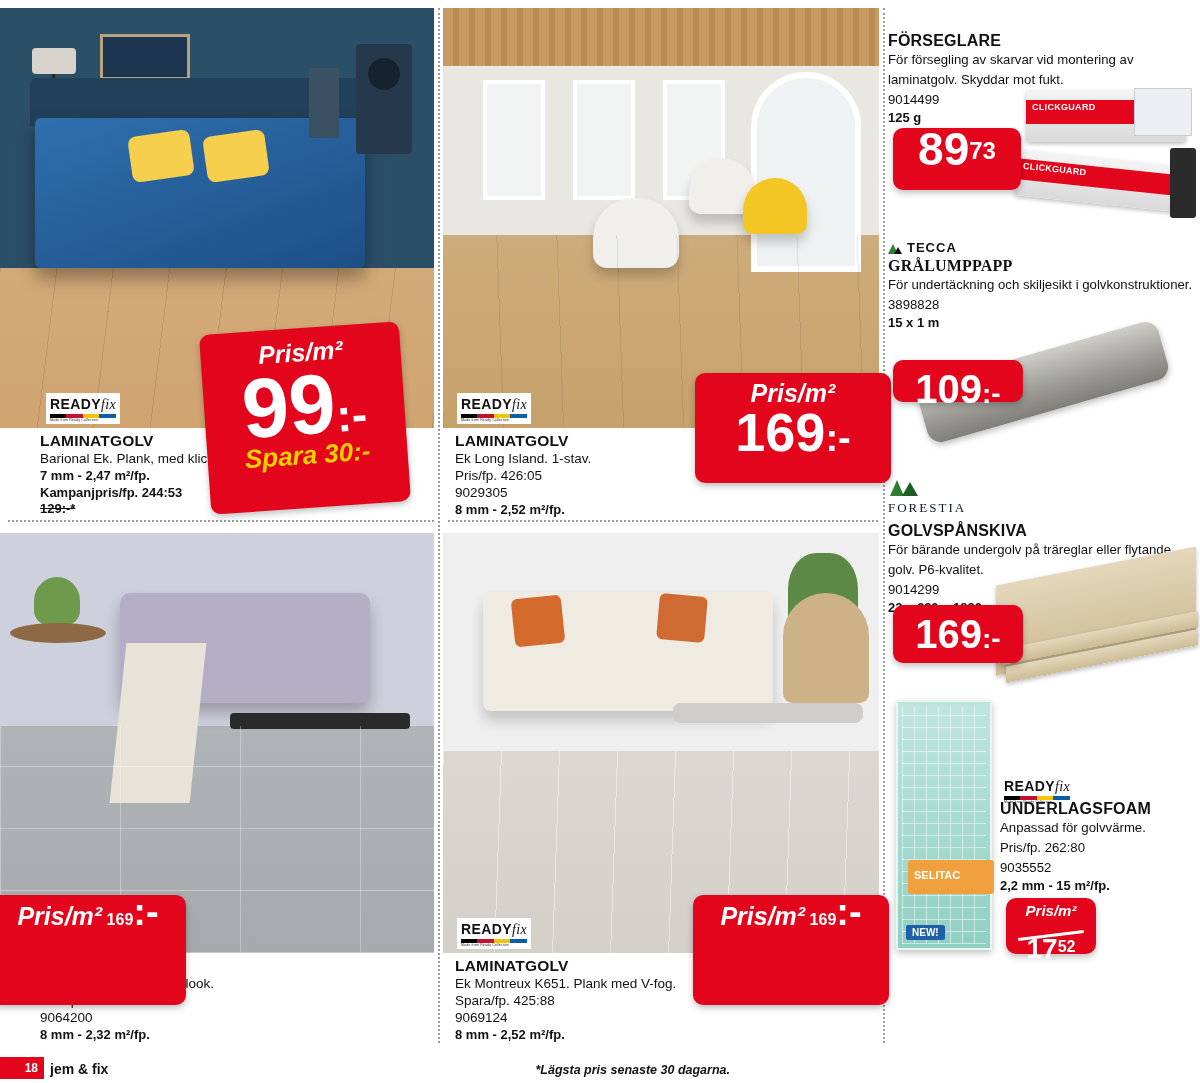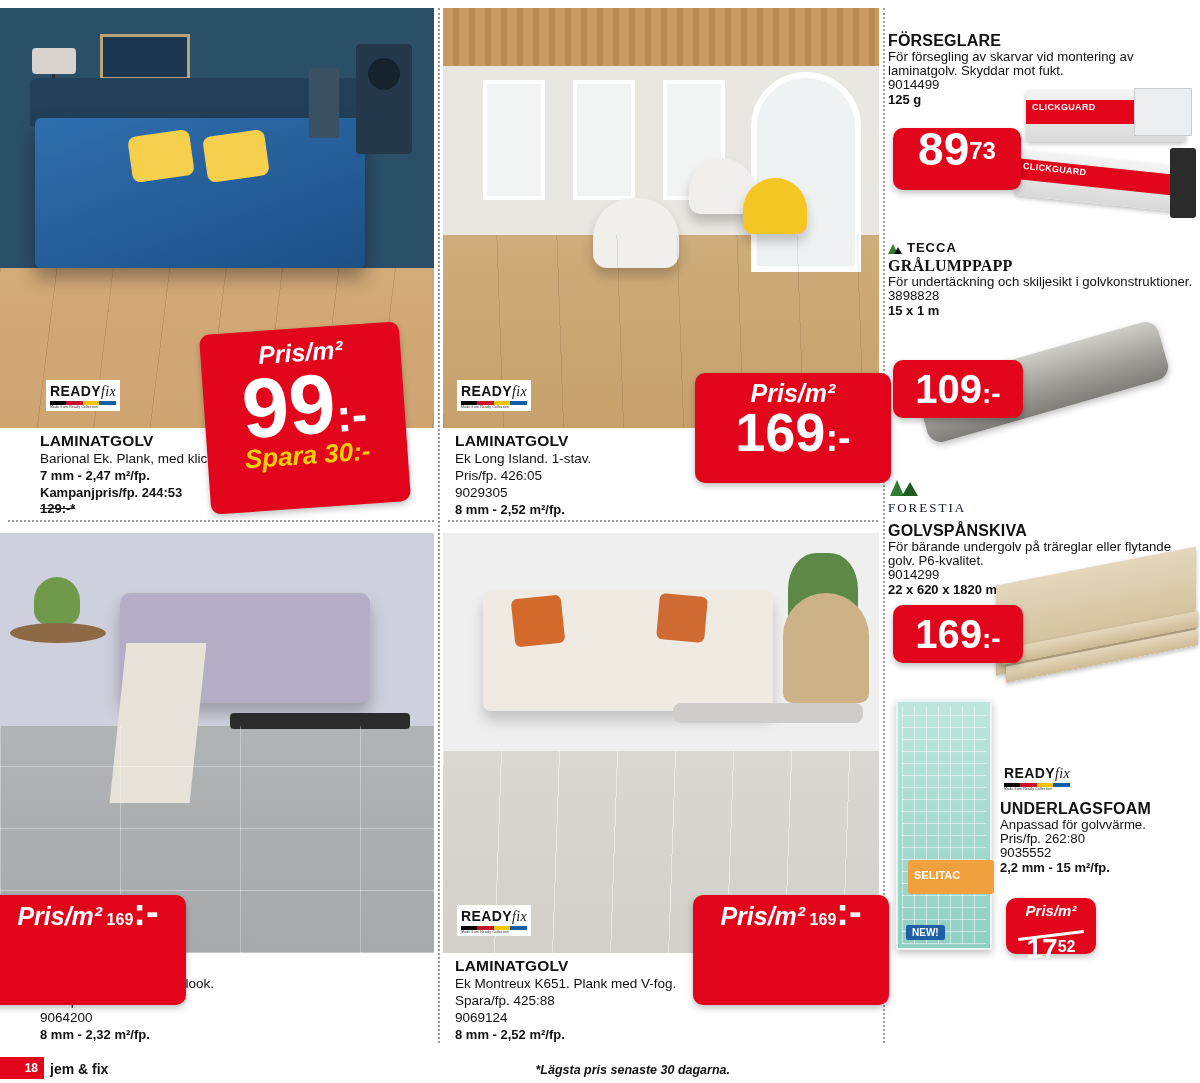--- a/index.html
+++ b/index.html
@@ -109,21 +109,21 @@
 
   
   .caption { position:absolute; left:40px; right:8px; top:424px; }
   .cap-title { font-weight:bold; font-size:15.5px; letter-spacing:.2px; }
   .cap-line  { font-size:13.5px; line-height:17px; }
   .cap-bold  { font-size:13px; font-weight:bold; line-height:17px; }
   .cap-strike{ font-size:13px; font-weight:bold; text-decoration:line-through; }
 
   
   .readyfix { position:absolute; width:80px; }
-  .rf-box { background:#fff; padding:3px 4px 2px 4px; display:inline-block; }
+  .rf-box { background:#fff; padding:3px 4px 2px 4px; display:inline-block;margin-top:13px; }
   .rf-top { font-size:14px; font-weight:bold; letter-spacing:.4px; }
   .rf-top i { font-family:"Liberation Serif", serif; font-style:italic; font-weight:normal; font-size:14px;}
   .rf-bar { height:4px; background:linear-gradient(90deg,#000 0 25%, #c8102e 25% 50%, #f2c500 50% 75%, #0b5ea8 75% 100%); margin-top:1px;}
   .rf-sub { font-size:3.6px; letter-spacing:.1px; color:#333; }
 
   
   .tag { position:absolute; background:#e3051b; color:#fff; border-radius:10px;
          box-shadow:0 3px 6px rgba(0,0,0,.25); text-align:center; }
   .tag .perm2 { font-size:25px; font-weight:bold; font-style:italic; }
   .tag .big  { font-weight:bold; line-height:.92; }
@@ -134,33 +134,33 @@
   .tag-169a { left:252px; top:365px; width:196px; height:110px; }
   .tag-169a .perm2 { display:block; margin-top:6px; }
   .tag-169a .big { font-size:54px; }
   .tag-169b { left:-10px; top:895px; width:196px; height:110px; }
   .tag-169c { left:250px; top:895px; width:196px; height:110px; }
 
   
   .tag-8995 { left:5px; top:128px; width:128px; height:62px; }
   .tag-8995 .big { font-size:46px; }
   .tag-8995 .sup { font-size:24px; vertical-align:super; }
-  .tag-109 { left:5px; top:360px; width:130px; height:58px; }
+  .tag-109 { left:5px; top:360px; width:130px; height:42px; }
   .tag-109 .big { font-size:40px; line-height:58px; }
   .tag-169d { left:5px; top:605px; width:130px; height:58px; }
   .tag-169d .big { font-size:40px; line-height:58px; }
   .tag-1752 { left:118px; top:898px; width:90px; height:56px; }
   .tag-1752 .big { font-size:34px; line-height:56px; }
   .tag-1752 .sup { font-size:19px; vertical-align:super; }
   .tag-1752 .strike { position:absolute; left:12px; right:12px; top:30px; height:3px; background:#fff; transform:rotate(-7deg);}
 
   
   .rblock { position:absolute; left:0; width:312px; }
   .r-title { font-weight:bold; font-size:16px; letter-spacing:.2px; }
-  .r-text  { font-size:13.2px; line-height:14px; }
+  .r-text  { font-size:13.2px; line-height:20px; }
   .r-bold  { font-size:13px; font-weight:bold; }
 
   .brand { font-size:13px; font-weight:bold; letter-spacing:1px; }
   .brand-forestia { font-family:Liberation Serif, serif; font-size:13px; letter-spacing:2px; color:#0f172a; }
 
   
   .prod { position:absolute; }
   .tube {
     position:absolute; background:linear-gradient(180deg,#f4f4f4,#d9d9d9);
     border-radius:4px; box-shadow:0 2px 4px rgba(0,0,0,.25);

